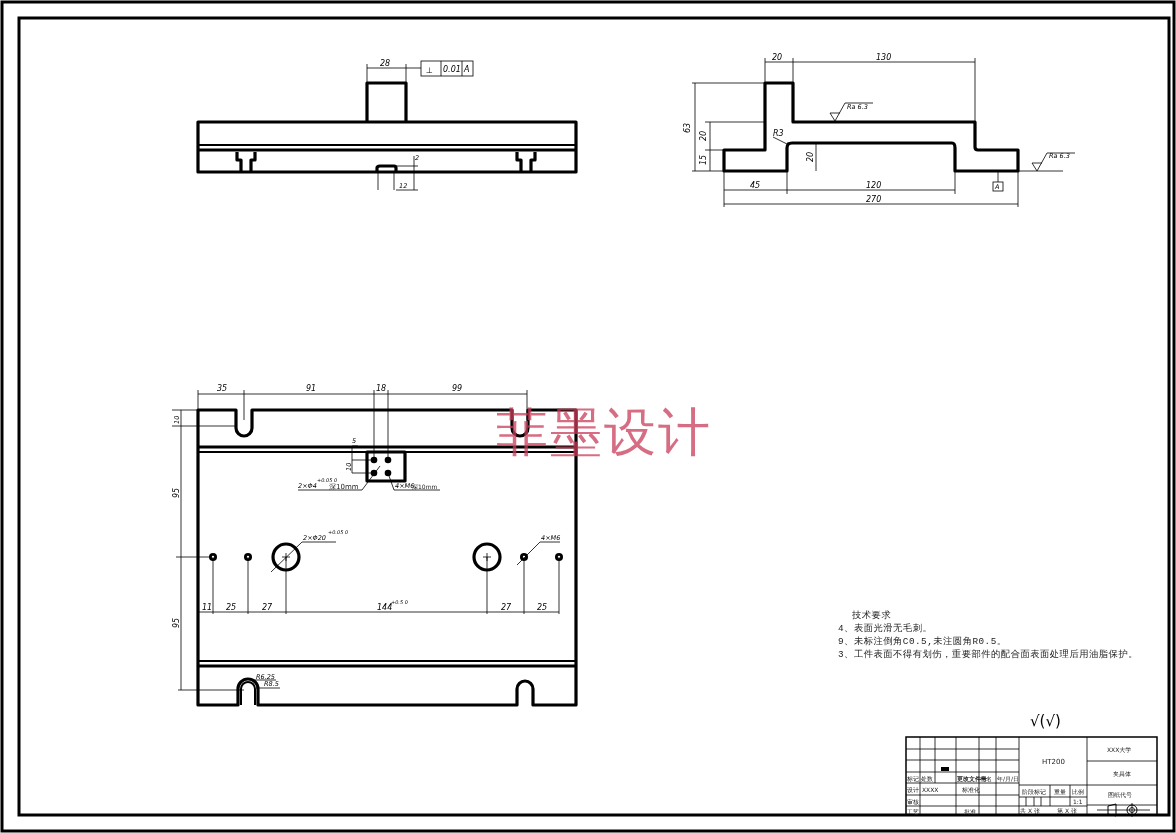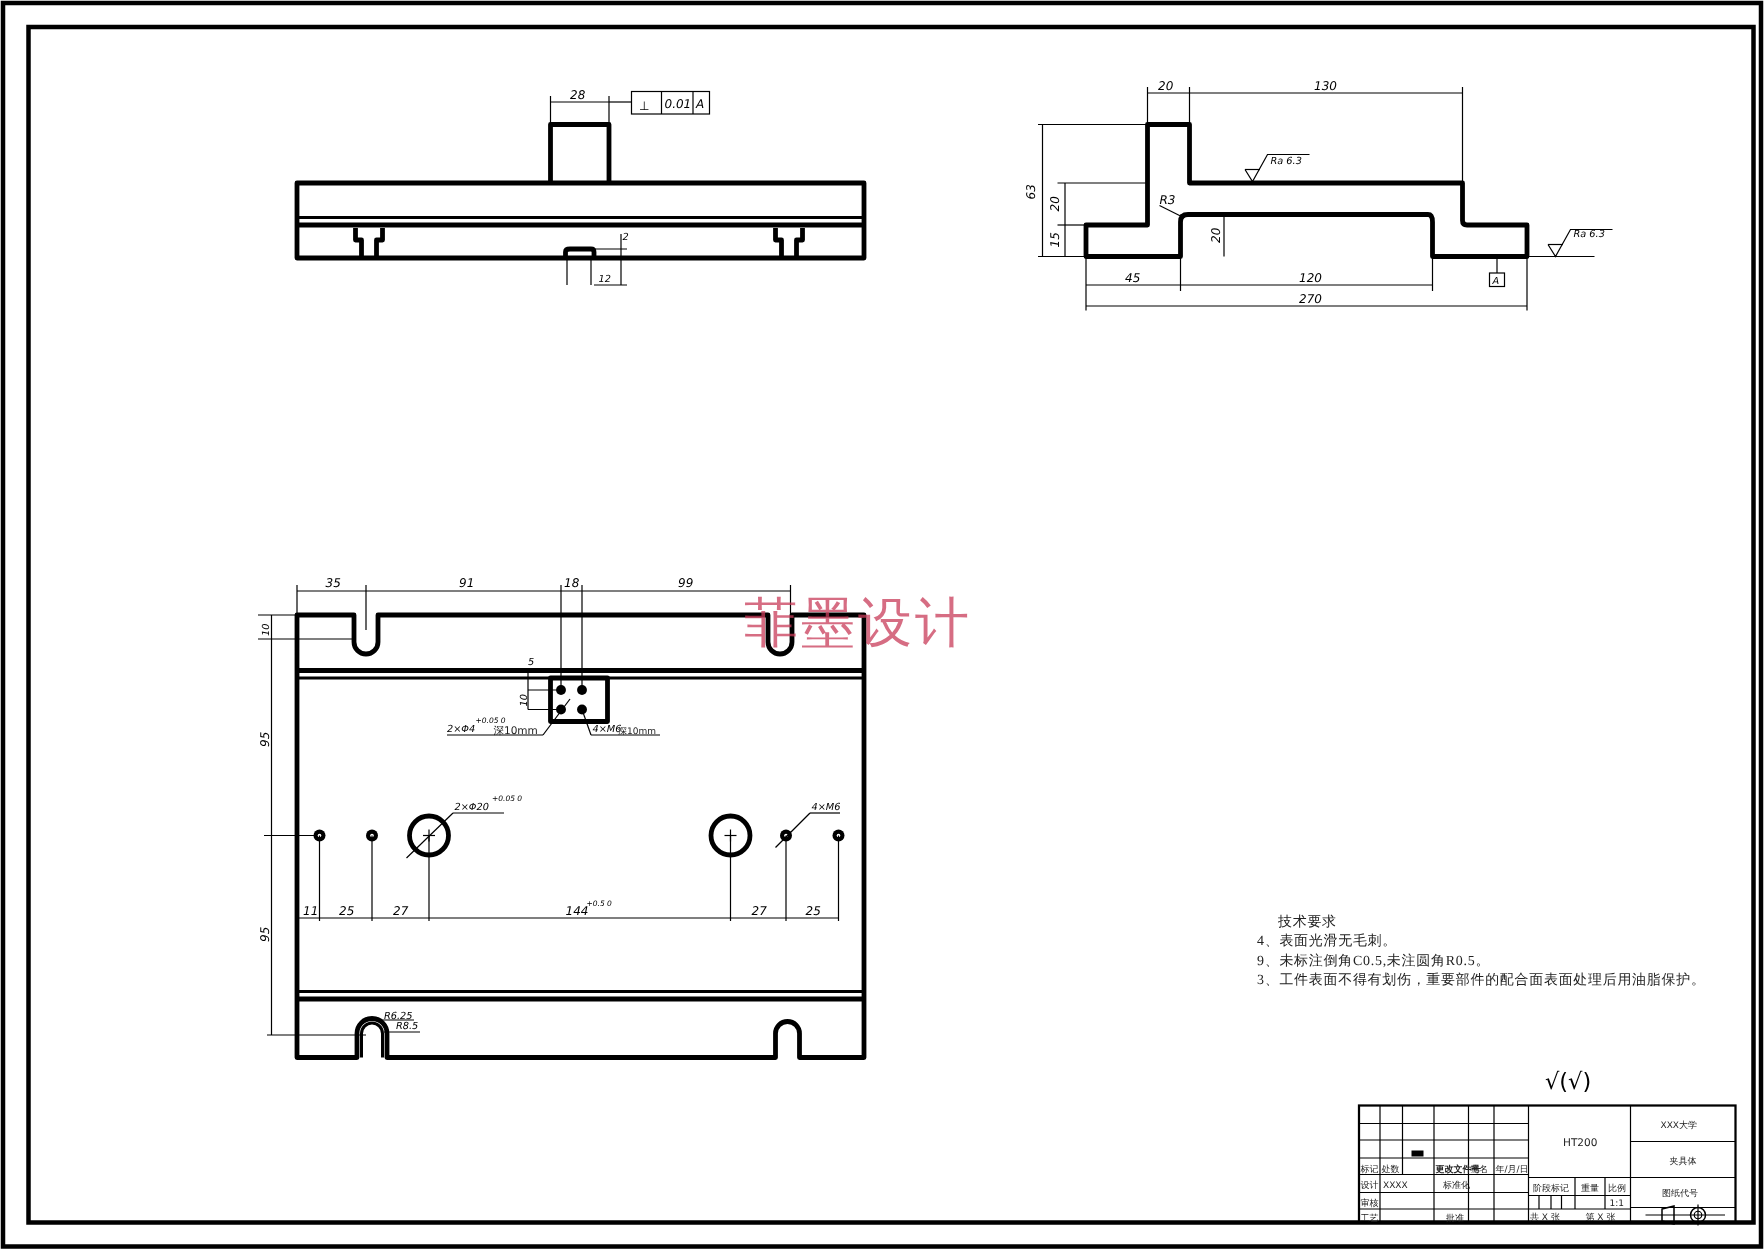--- a/index.html
+++ b/index.html
@@ -5,23 +5,23 @@
   html, body { margin: 0; padding: 0; background: #ffffff; }
   body { width: 1176px; height: 833px; overflow: hidden; position: relative; font-family: "DejaVu Sans", sans-serif; }
   svg { position: absolute; left: 0; top: 0; }
   .thick { stroke: #000; stroke-width: 3.2; fill: none; stroke-linejoin: round; }
   .med { stroke: #000; stroke-width: 2; fill: none; }
   .thin { stroke: #000; stroke-width: 0.8; fill: none; }
   .dim { font-family: "DejaVu Sans", sans-serif; font-size: 8px; font-style: italic; fill: #000; }
   .dim-s { font-family: "DejaVu Sans", sans-serif; font-size: 6.5px; font-style: italic; fill: #000; }
   .tb { font-family: "DejaVu Sans", sans-serif; font-size: 6px; fill: #222; }
   .tb-m { font-family: "DejaVu Sans", sans-serif; font-size: 7px; fill: #222; }
-  .notes { position: absolute; left: 838px; top: 609px; font-family: Liberation Serif, serif; font-size: 9.3px; color: #222; line-height: 13px; letter-spacing: 0.5px; }
+  .notes { position: absolute; left: 838px; top: 609px; font-family: Liberation Mono, monospace; font-size: 9.3px; color: #222; line-height: 13px; letter-spacing: 0.5px; }
   .notes .title { padding-left: 14px; }
-  .watermark { position: absolute; left: 496px; top: 392px; font-family: "DejaVu Serif", serif; font-size: 36px; color: rgba(200, 60, 90, 0.75); letter-spacing: 2px; line-height: 48px; }
+  .watermark { position: absolute; left: 496px; top: 408px; font-family: "DejaVu Serif", serif; font-size: 52px; color: rgba(200, 60, 90, 0.75); letter-spacing: 2px; line-height: 48px; }
   .rough-mark { position: absolute; left: 1030px; top: 712px; font-family: "DejaVu Sans", sans-serif; font-size: 15px; color: #000; }
 </style>
 </head>
 <body>
 
 <svg width="1176" height="833" viewBox="0 0 1176 833">
 
   <rect x="2" y="2" width="1172" height="829" fill="none" stroke="#000" stroke-width="3"></rect>
   <rect x="19" y="18" width="1150" height="797" fill="none" stroke="#000" stroke-width="3"></rect>
 

